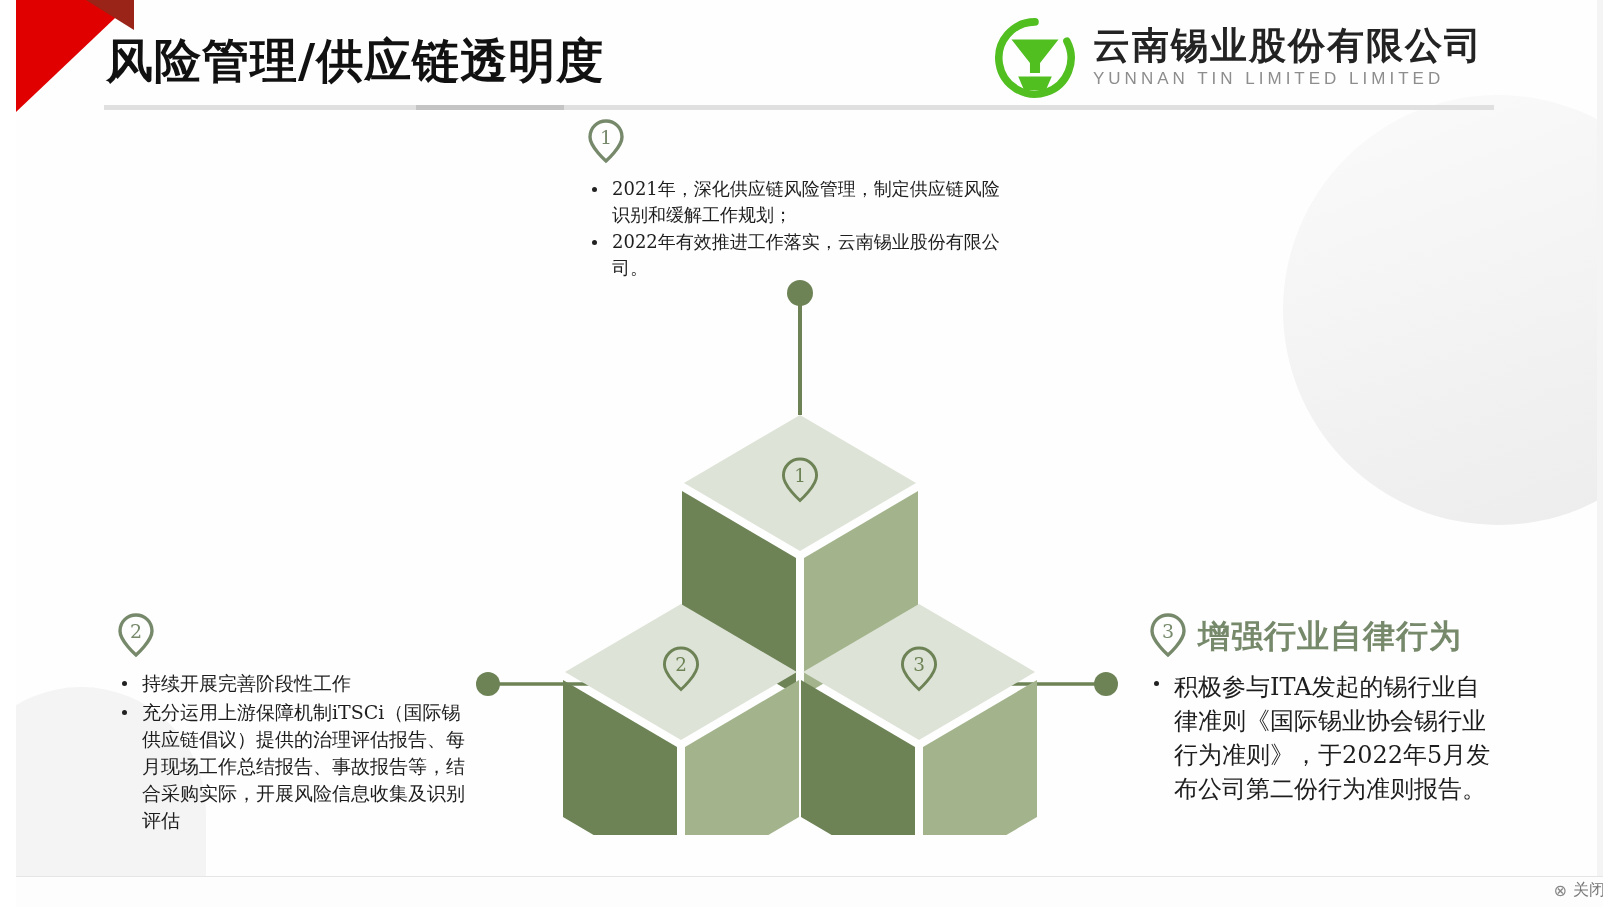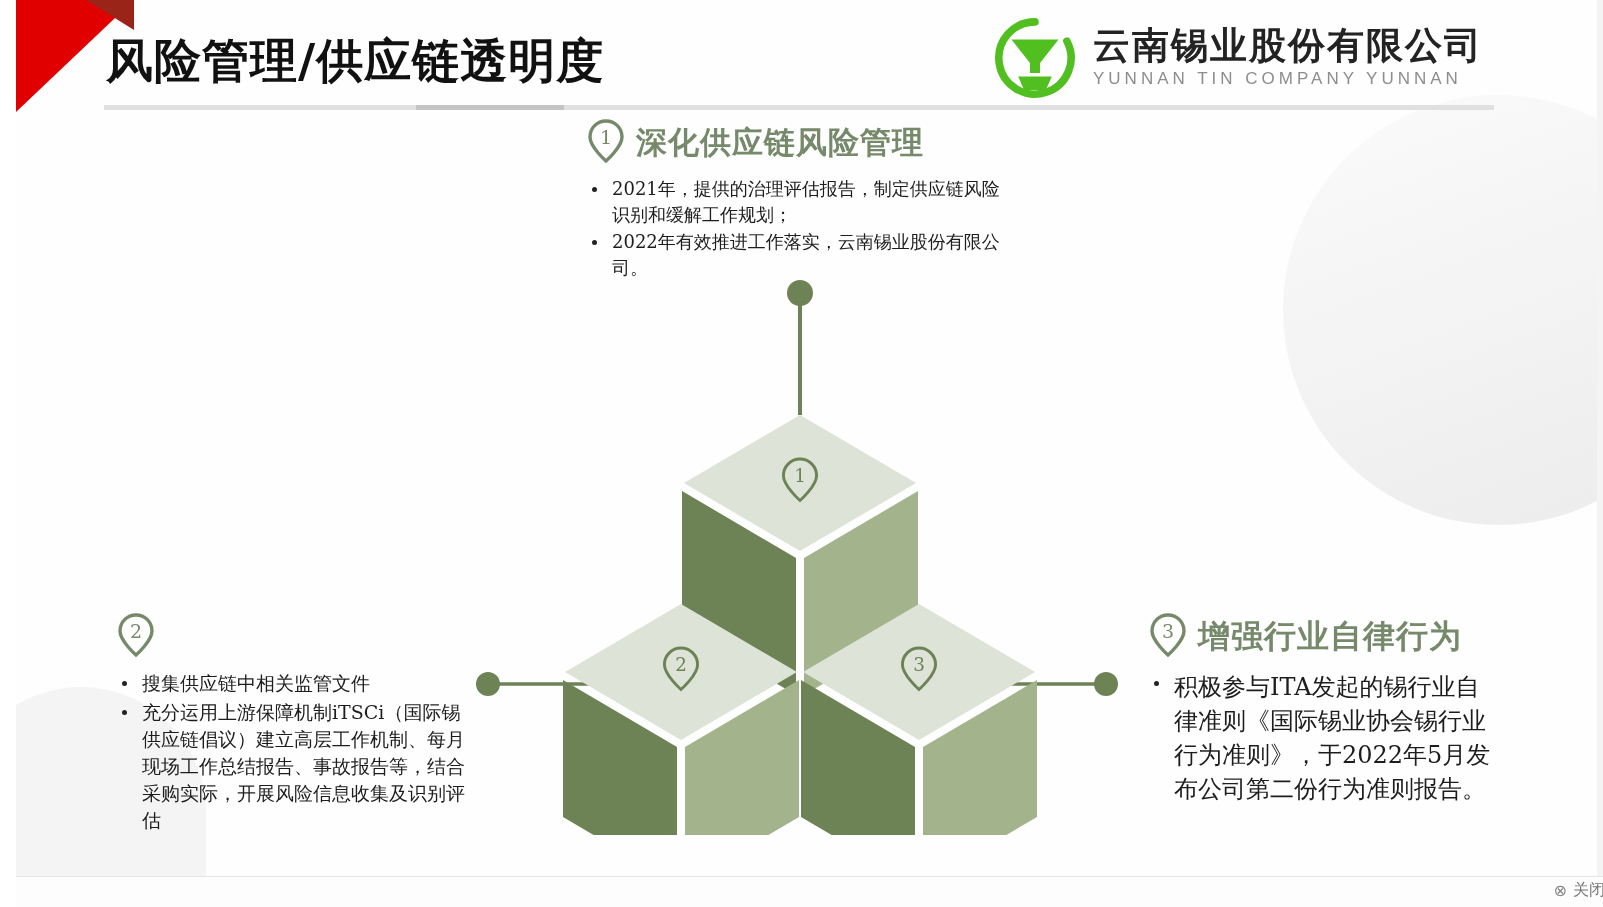--- a/index.html
+++ b/index.html
@@ -158,52 +158,51 @@
   <div class="brand">
     <span class="brand-mark">
       <svg viewBox="0 0 100 100" width="84" height="84" aria-hidden="true">
         <path d="M50 7 A43 43 0 1 0 88 30" fill="none" stroke="#52bf21" stroke-width="9" stroke-linecap="round"></path>
         <path d="M22 28 L78 28 L56 56 L56 68 L44 68 L44 56 Z" fill="#52bf21"></path>
         <path d="M30 72 L70 72 L63 88 L37 88 Z" fill="#52bf21"></path>
       </svg>
     </span>
     <span class="brand-txt">
       <span class="brand-cn">云南锡业股份有限公司</span>
-      <span class="brand-en">YUNNAN TIN   COMPANY YUNNAN</span>
+      <span class="brand-en">YUNNAN TIN   LIMITED LIMITED</span>
     </span>
   </div>
 
   <div class="section" id="sec1">
     <div class="sec-head">
       <span class="pin">
         <svg width="40" height="46" viewBox="0 0 40 46" aria-hidden="true">
           <path d="M20 3 C11 3 4 10 4 19 C4 29 20 43 20 43 C20 43 36 29 36 19 C36 10 29 3 20 3 Z" fill="none" stroke="#76896a" stroke-width="3.4"></path>
           <text x="20" y="26" font-size="19" fill="#76896a" text-anchor="middle" font-family="DejaVu Serif, serif">1</text>
         </svg>
       </span>
-      <span class="sec-title">深化供应链风险管理</span>
     </div>
     <ul class="bullets">
-      <li>2021年，提供的治理评估报告，制定供应链风险识别和缓解工作规划；</li>
+      <li>2021年，深化供应链风险管理，制定供应链风险识别和缓解工作规划；</li>
       <li>2022年有效推进工作落实，云南锡业股份有限公司。</li>
     </ul>
   </div>
 
   <div class="section" id="sec2">
     <div class="sec-head">
       <span class="pin">
         <svg width="40" height="46" viewBox="0 0 40 46" aria-hidden="true">
           <path d="M20 3 C11 3 4 10 4 19 C4 29 20 43 20 43 C20 43 36 29 36 19 C36 10 29 3 20 3 Z" fill="none" stroke="#76896a" stroke-width="3.4"></path>
           <text x="20" y="26" font-size="19" fill="#76896a" text-anchor="middle" font-family="DejaVu Serif, serif">2</text>
         </svg>
       </span>
     </div>
     <ul class="bullets">
-      <li>搜集供应链中相关监管文件</li>
-      <li>充分运用上游保障机制iTSCi（国际锡供应链倡议）建立高层工作机制、每月现场工作总结报告、事故报告等，结合采购实际，开展风险信息收集及识别评估</li>
+      <li>持续开展完善阶段性工作</li>
+      <li>充分运用上游保障机制iTSCi（国际锡供应链倡议）提供的治理评估报告、每月现场工作总结报告、事故报告等，结合采购实际，开展风险信息收集及识别评估</li>
     </ul>
   </div>
 
   <div class="section" id="sec3">
     <div class="sec-head">
       <span class="pin">
         <svg width="40" height="46" viewBox="0 0 40 46" aria-hidden="true">
           <path d="M20 3 C11 3 4 10 4 19 C4 29 20 43 20 43 C20 43 36 29 36 19 C36 10 29 3 20 3 Z" fill="none" stroke="#76896a" stroke-width="3.4"></path>
           <text x="20" y="26" font-size="19" fill="#76896a" text-anchor="middle" font-family="DejaVu Serif, serif">3</text>
         </svg>

